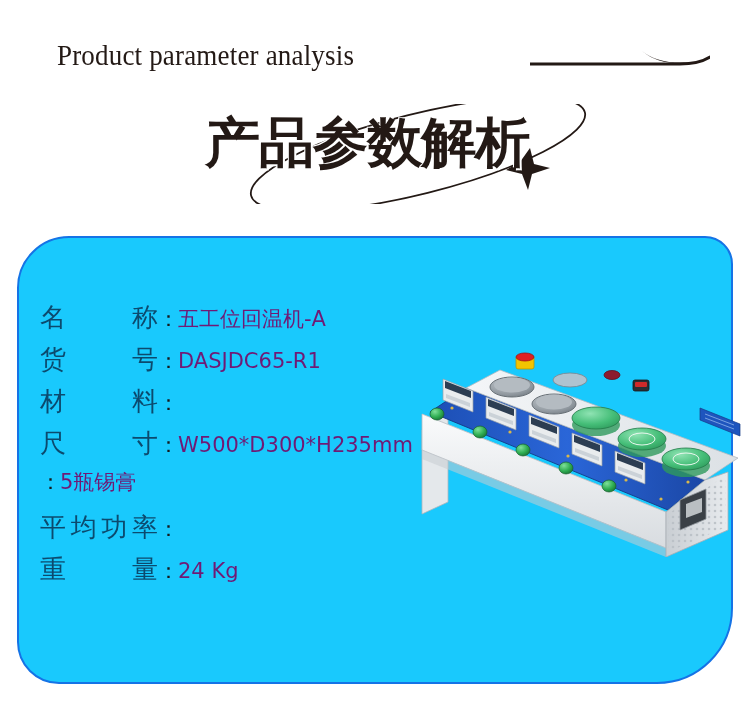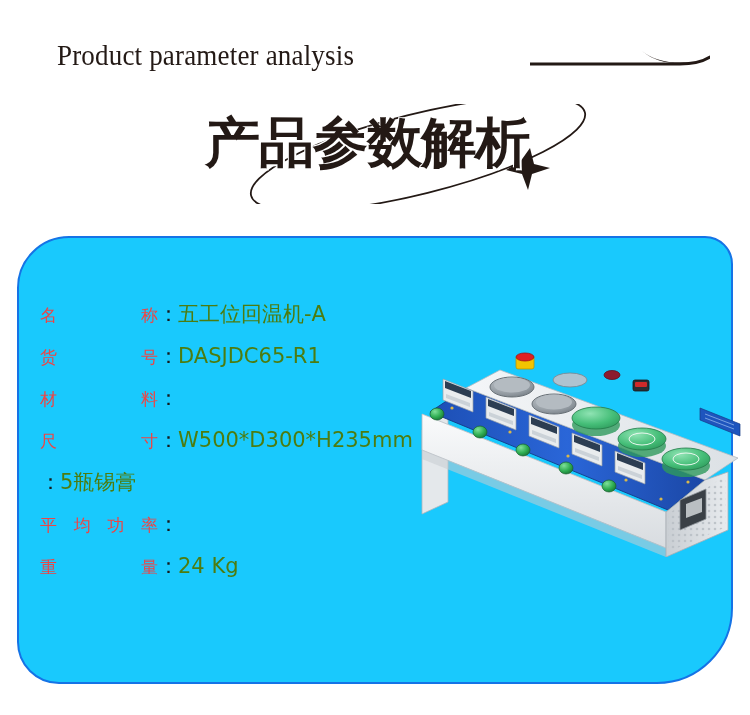--- a/index.html
+++ b/index.html
@@ -58,37 +58,37 @@
   
   #spec-list { position:absolute; left:40px; top:300px; width:430px; }
   .spec-row {
     display:flex; align-items:baseline;
     height:42px;
     color:#16181a;
   }
   .spec-label {
     width:118px;
     font-family:"DejaVu Sans", sans-serif;
-    font-size:17px;
+    font-size:26px;
     font-weight:normal;
     text-align:justify;
     text-align-last:justify;
-    color:#ef4444;
+    color:#0c4a6e;
   }
   .spec-colon {
     width:20px;
     font-family:"DejaVu Sans", sans-serif;
     font-size:21px;
     text-align:center;
     color:#16181a;
   }
   .spec-value {
     font-family:"DejaVu Sans", sans-serif;
     font-size:21px;
-    color:#4d7c0f;
+    color:#701a75;
     white-space:nowrap;
   }
 
   
   #machine {
     position:absolute; left:418px; top:352px;
     width:332px; height:205px;
   }
 </style>
 </head>

